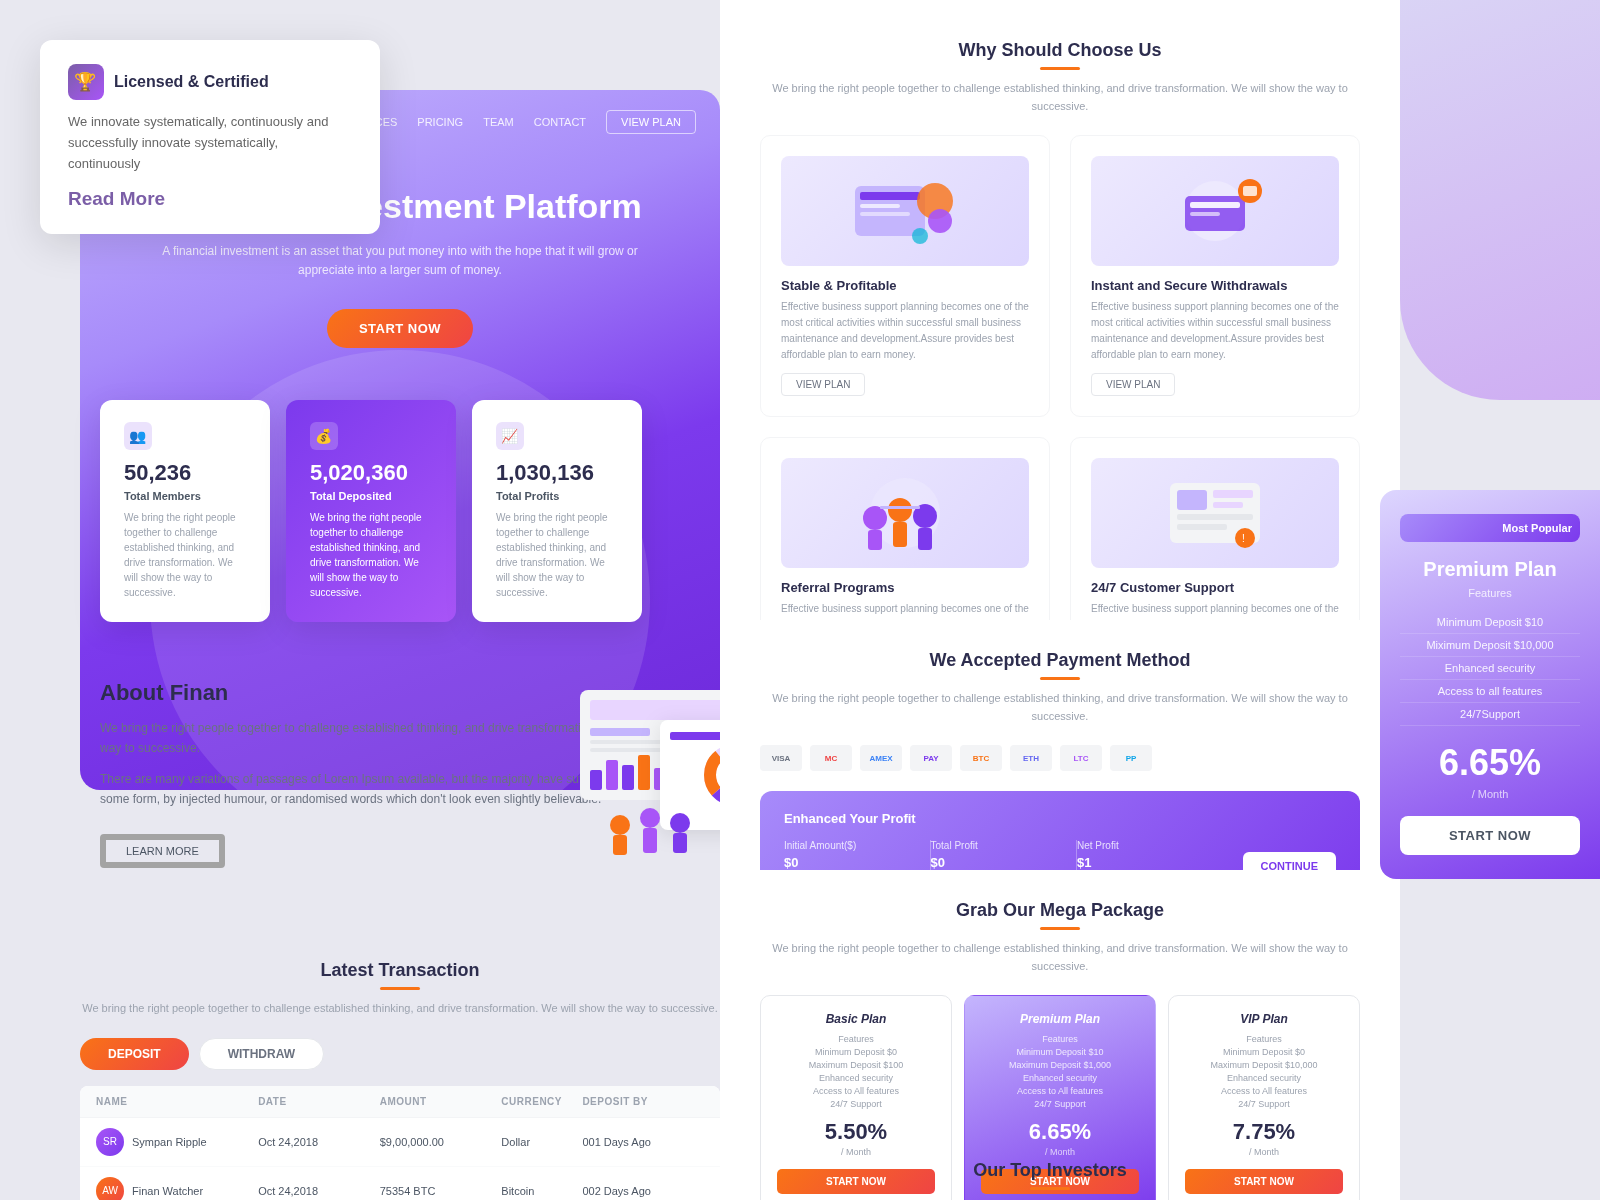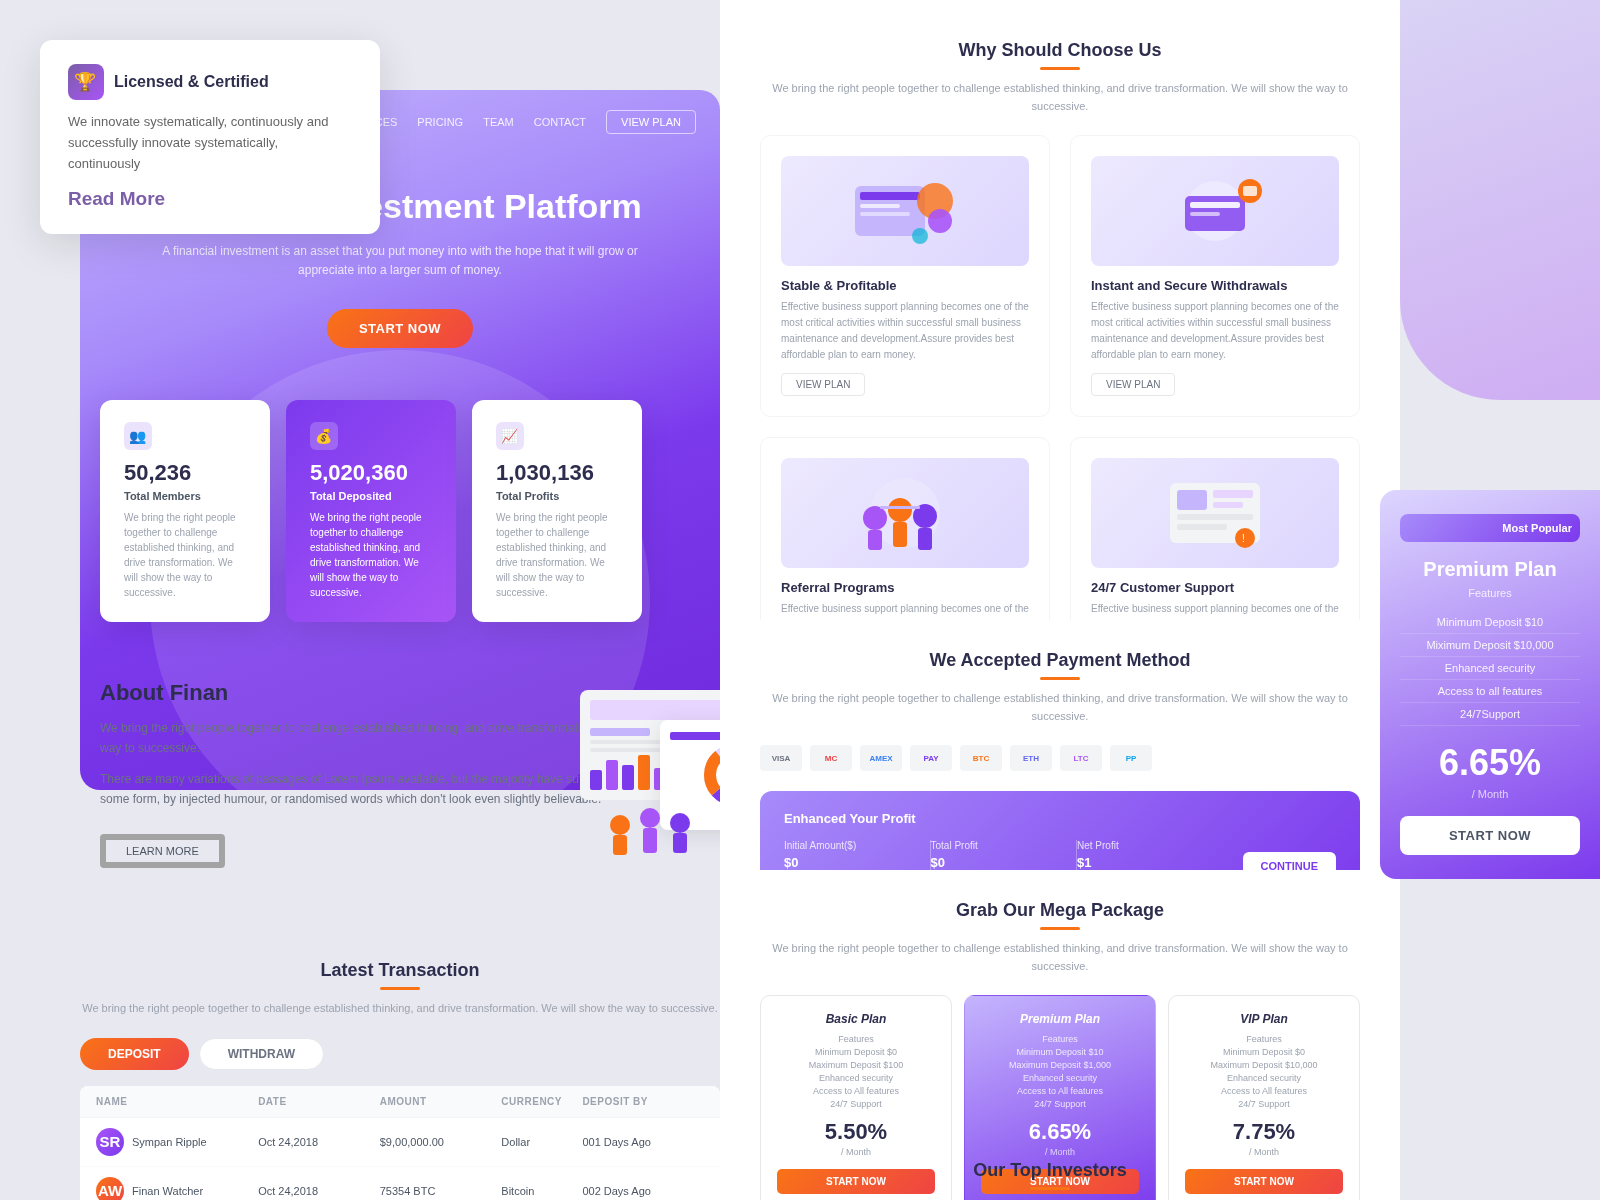--- a/index.html
+++ b/index.html
@@ -321,22 +321,22 @@
     }
     .avatar {
       width: 28px;
       height: 28px;
       border-radius: 50%;
       background: linear-gradient(135deg, #a855f7, #7c3aed);
       display: flex;
       align-items: center;
       justify-content: center;
       color: white;
-      font-size: 15px;
-      font-weight: 700;
+      font-size: 10px;
+      font-weight: 400;
       flex-shrink: 0;
     }
 
     
     
     .why-section {
       position: absolute;
       top: 0;
       left: 720px;
       width: 680px;

